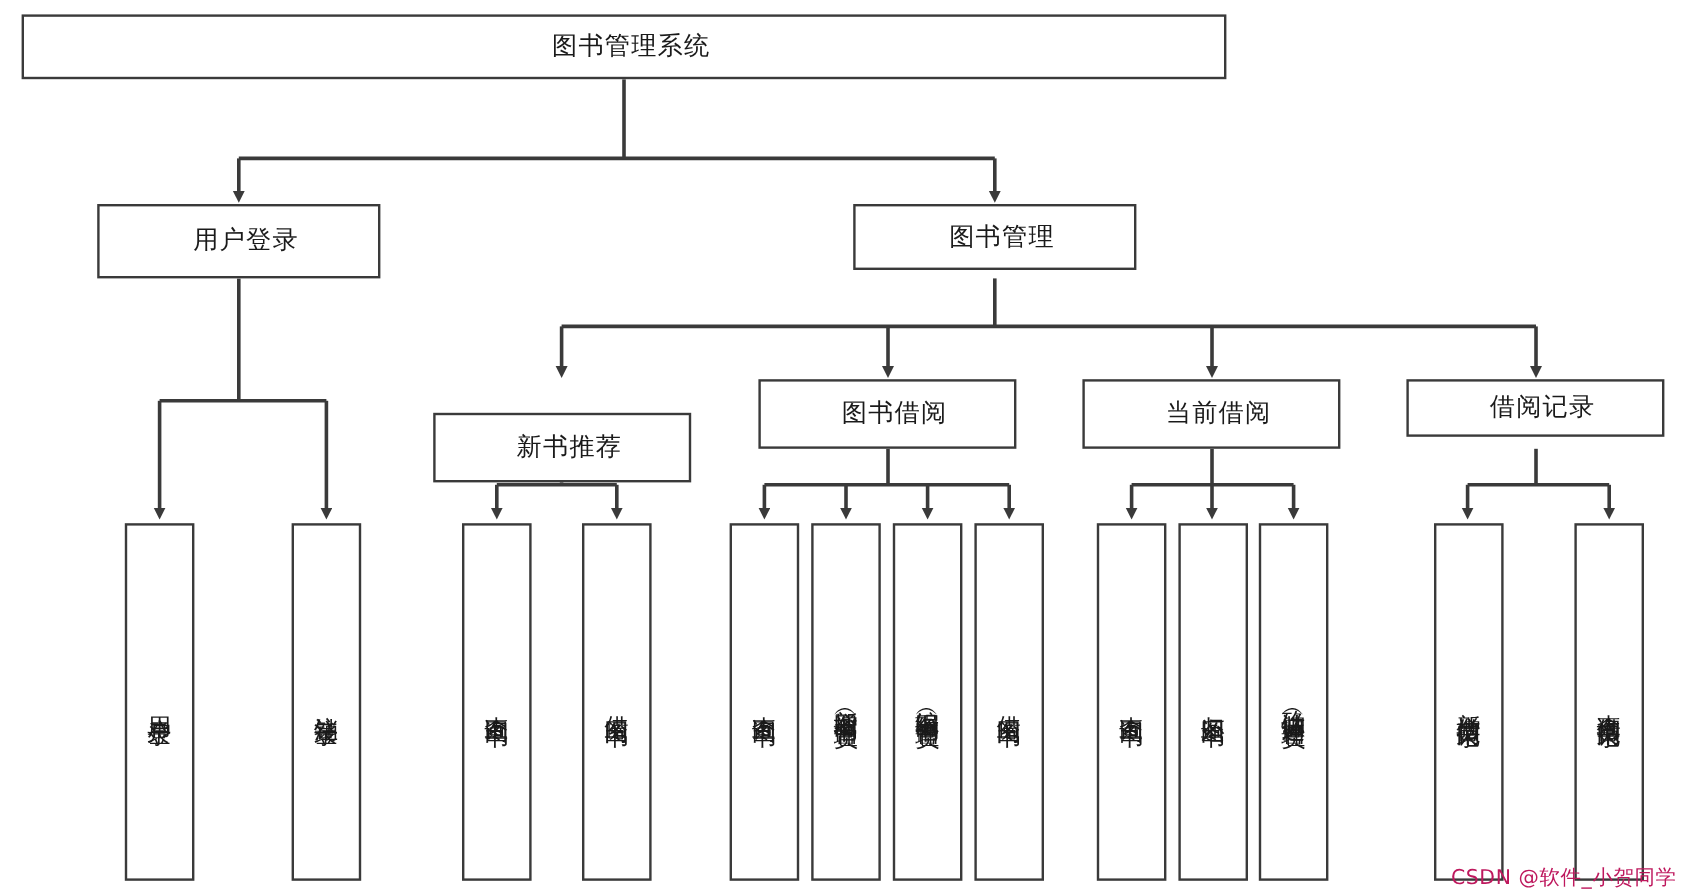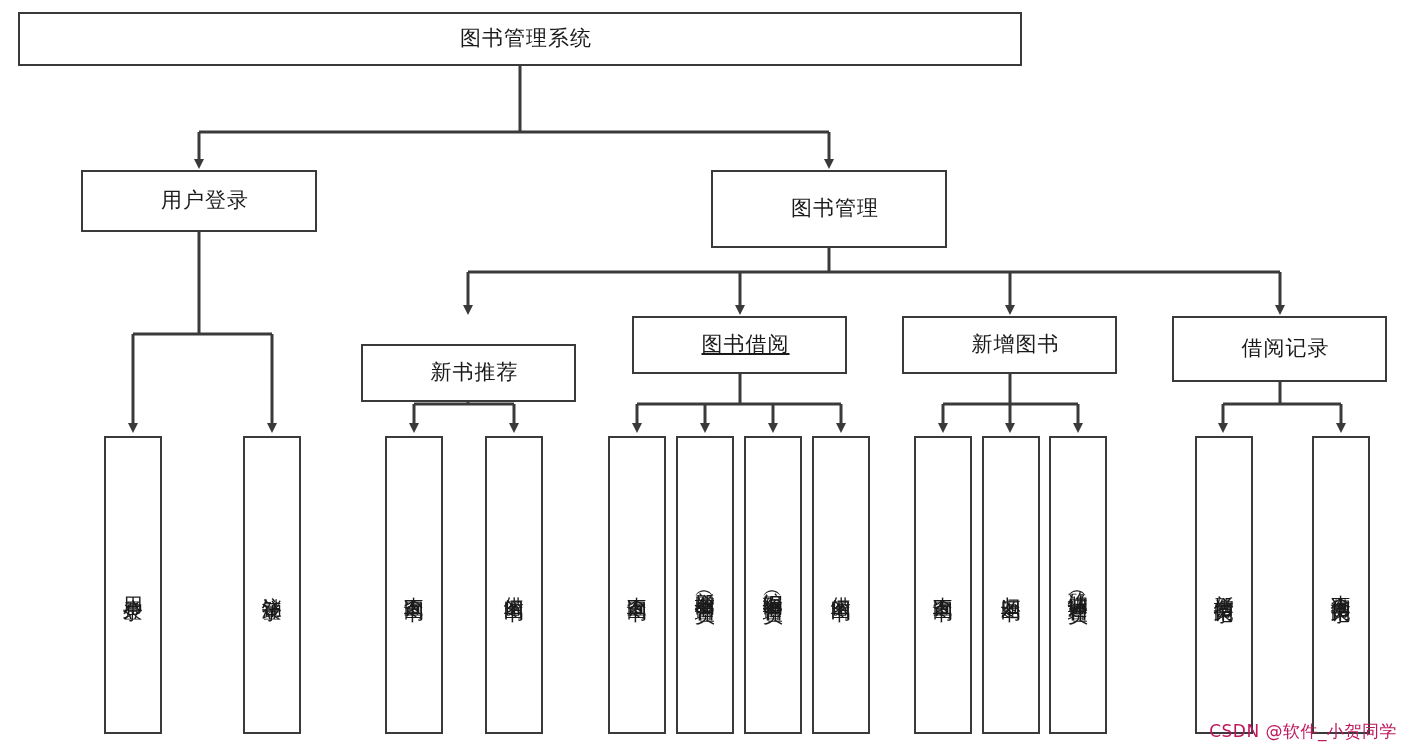--- a/index.html
+++ b/index.html
@@ -129,34 +129,34 @@
     </g>
   </svg>
 
   <div class="node root" style="left:18px; top:12px; width:1004px; height:54px;">
     <span>图书管理系统</span>
   </div>
 
   <div class="node level1" style="left:81px; top:170px; width:236px; height:62px;">
     <span>用户登录</span>
   </div>
-  <div class="node level1" style="left:711px; top:170px; width:236px; height:78px;">
+  <div class="node level1" style="left:711px; top:170px; width:236px; height:55px;">
     <span>图书管理</span>
   </div>
 
   <div class="node level2" style="left:361px; top:316px; width:215px; height:58px;margin-top:28px;">
     <span>新书推荐</span>
   </div>
-  <div class="node level2" style="left:632px; top:316px; width:215px; height:58px;text-decoration:underline;">
+  <div class="node level2" style="left:632px; top:316px; width:215px; height:58px;">
     <span>图书借阅</span>
   </div>
   <div class="node level2" style="left:902px; top:316px; width:215px; height:58px;">
-    <span>新增图书</span>
-  </div>
-  <div class="node level2" style="left:1172px; top:316px; width:215px; height:66px;">
+    <span>当前借阅</span>
+  </div>
+  <div class="node level2" style="left:1172px; top:316px; width:215px; height:48px;">
     <span>借阅记录</span>
   </div>
 
   <div class="node leaf" style="left:104px; top:436px; width:58px; height:298px;">
     <span class="vtext">用户登录</span>
   </div>
   <div class="node leaf" style="left:243px; top:436px; width:58px; height:298px;">
     <span class="vtext">注销登录</span>
   </div>
 

